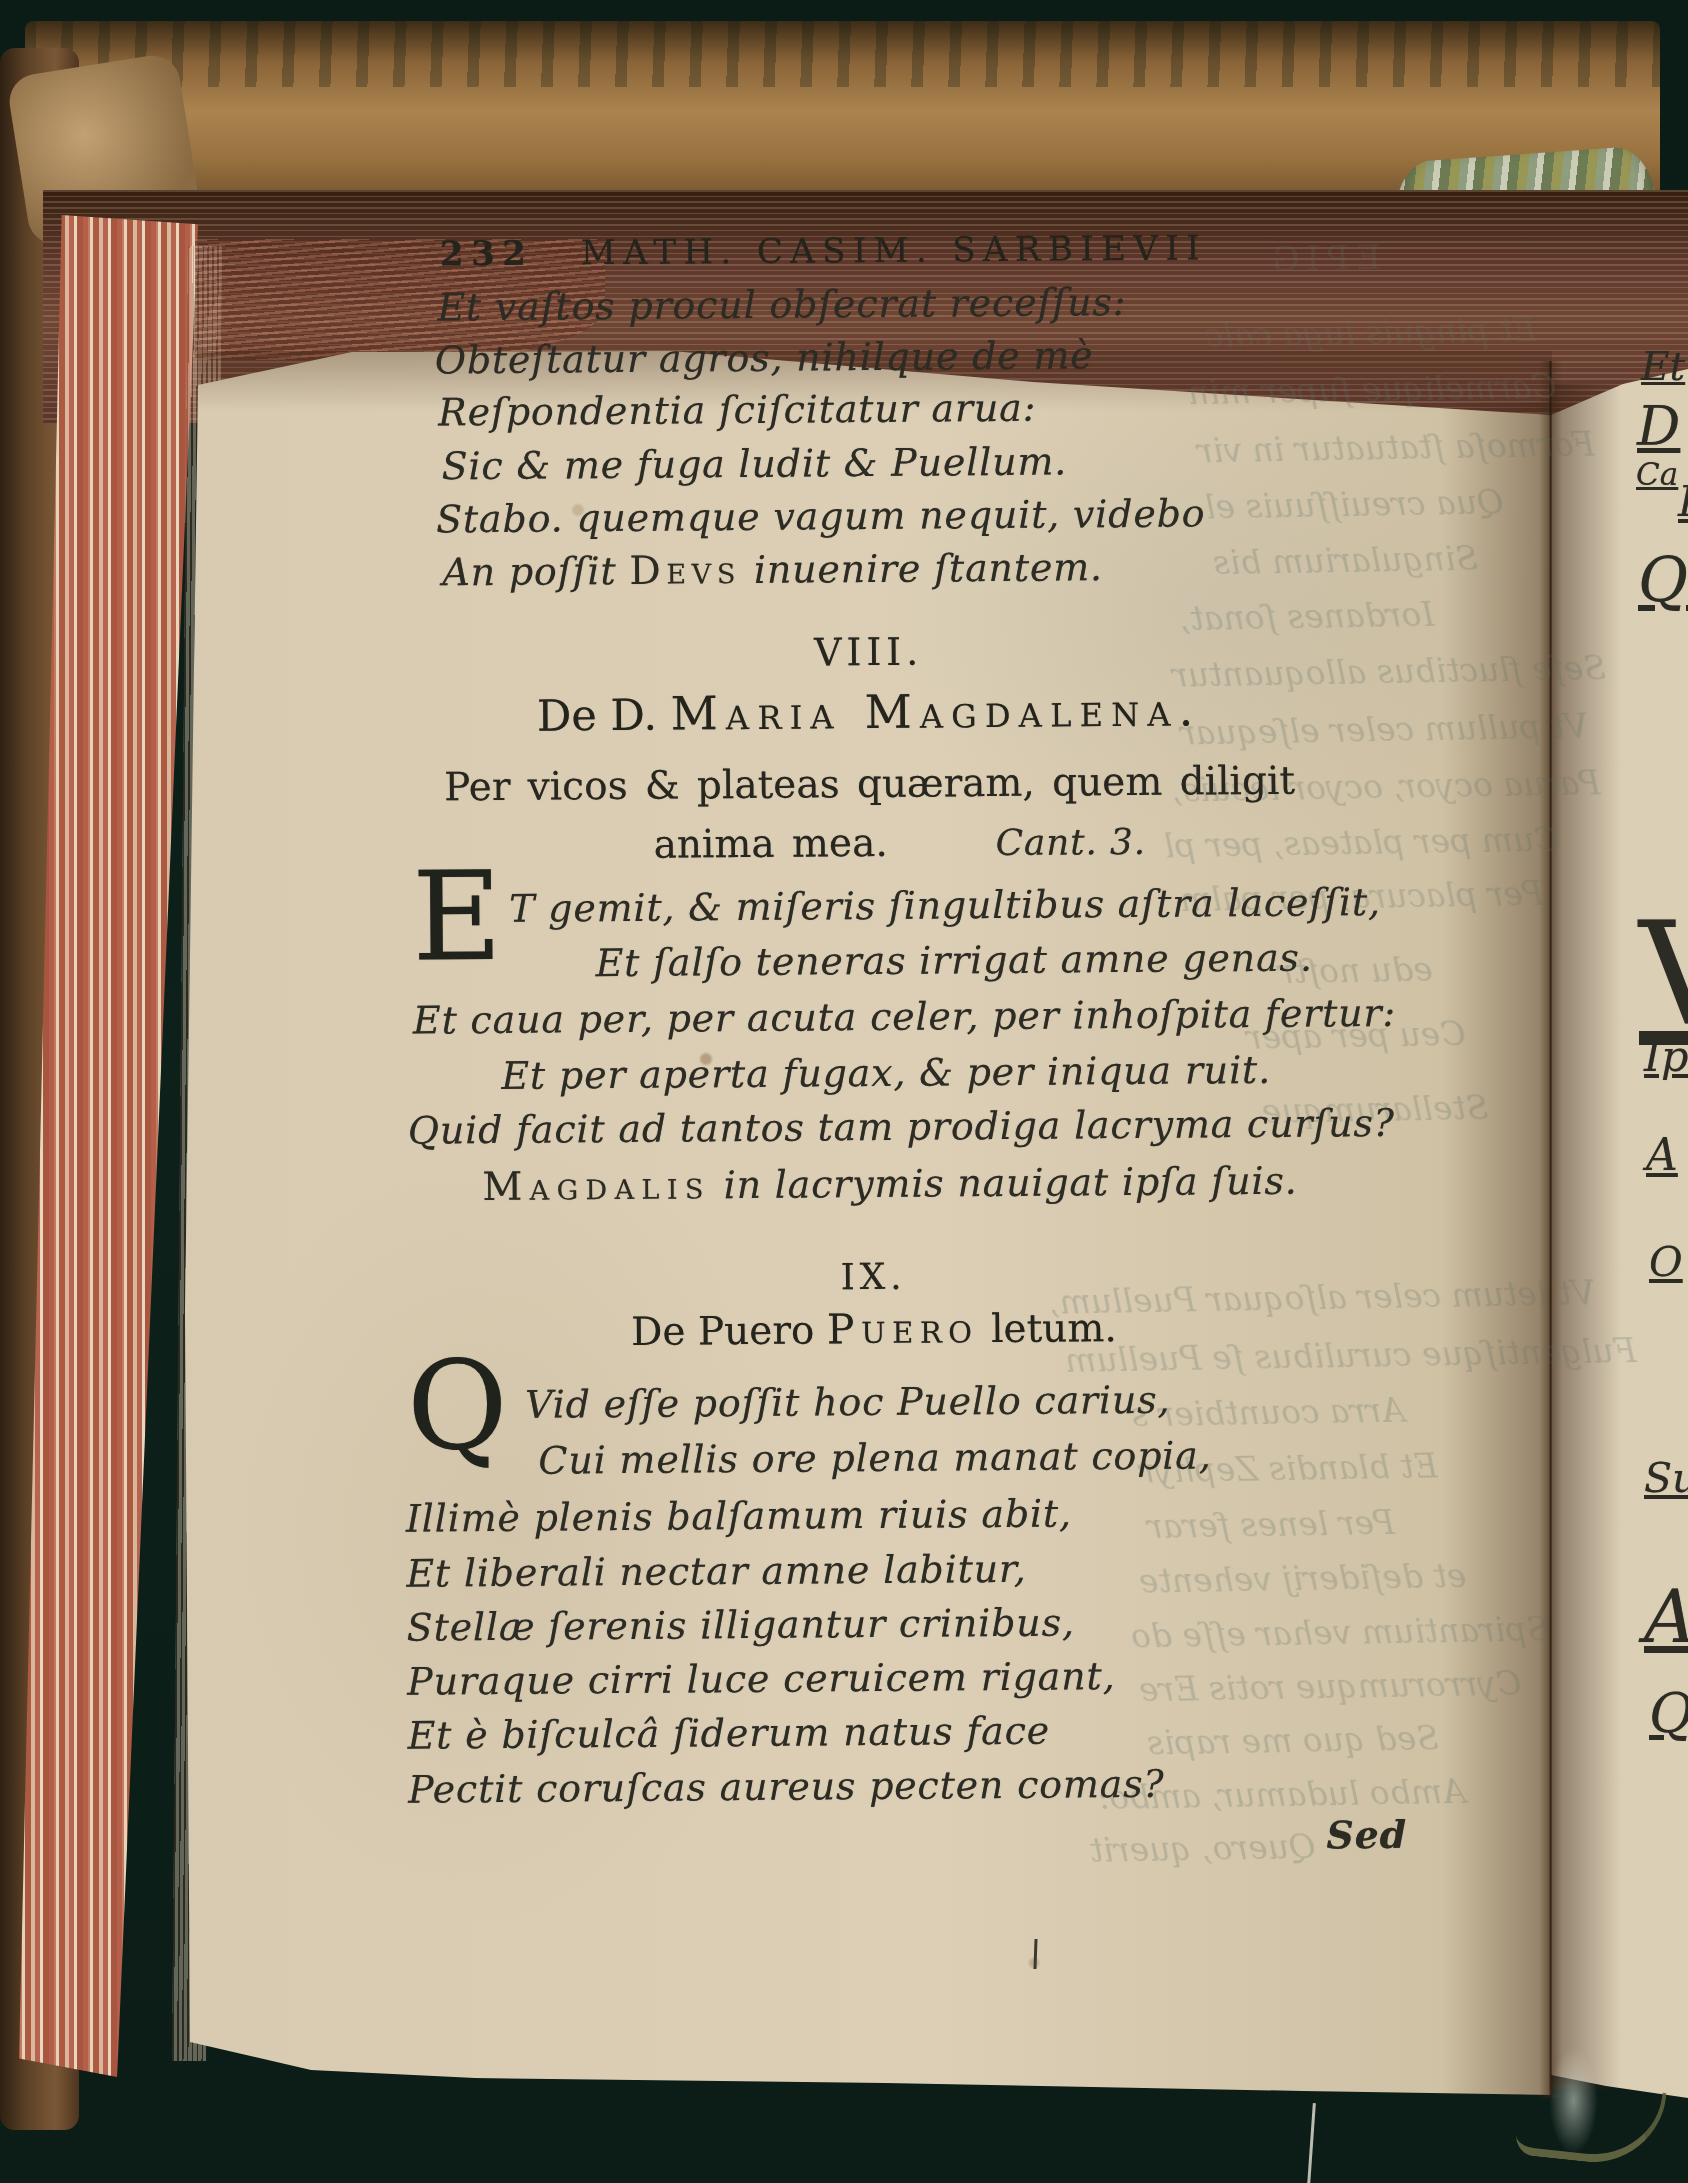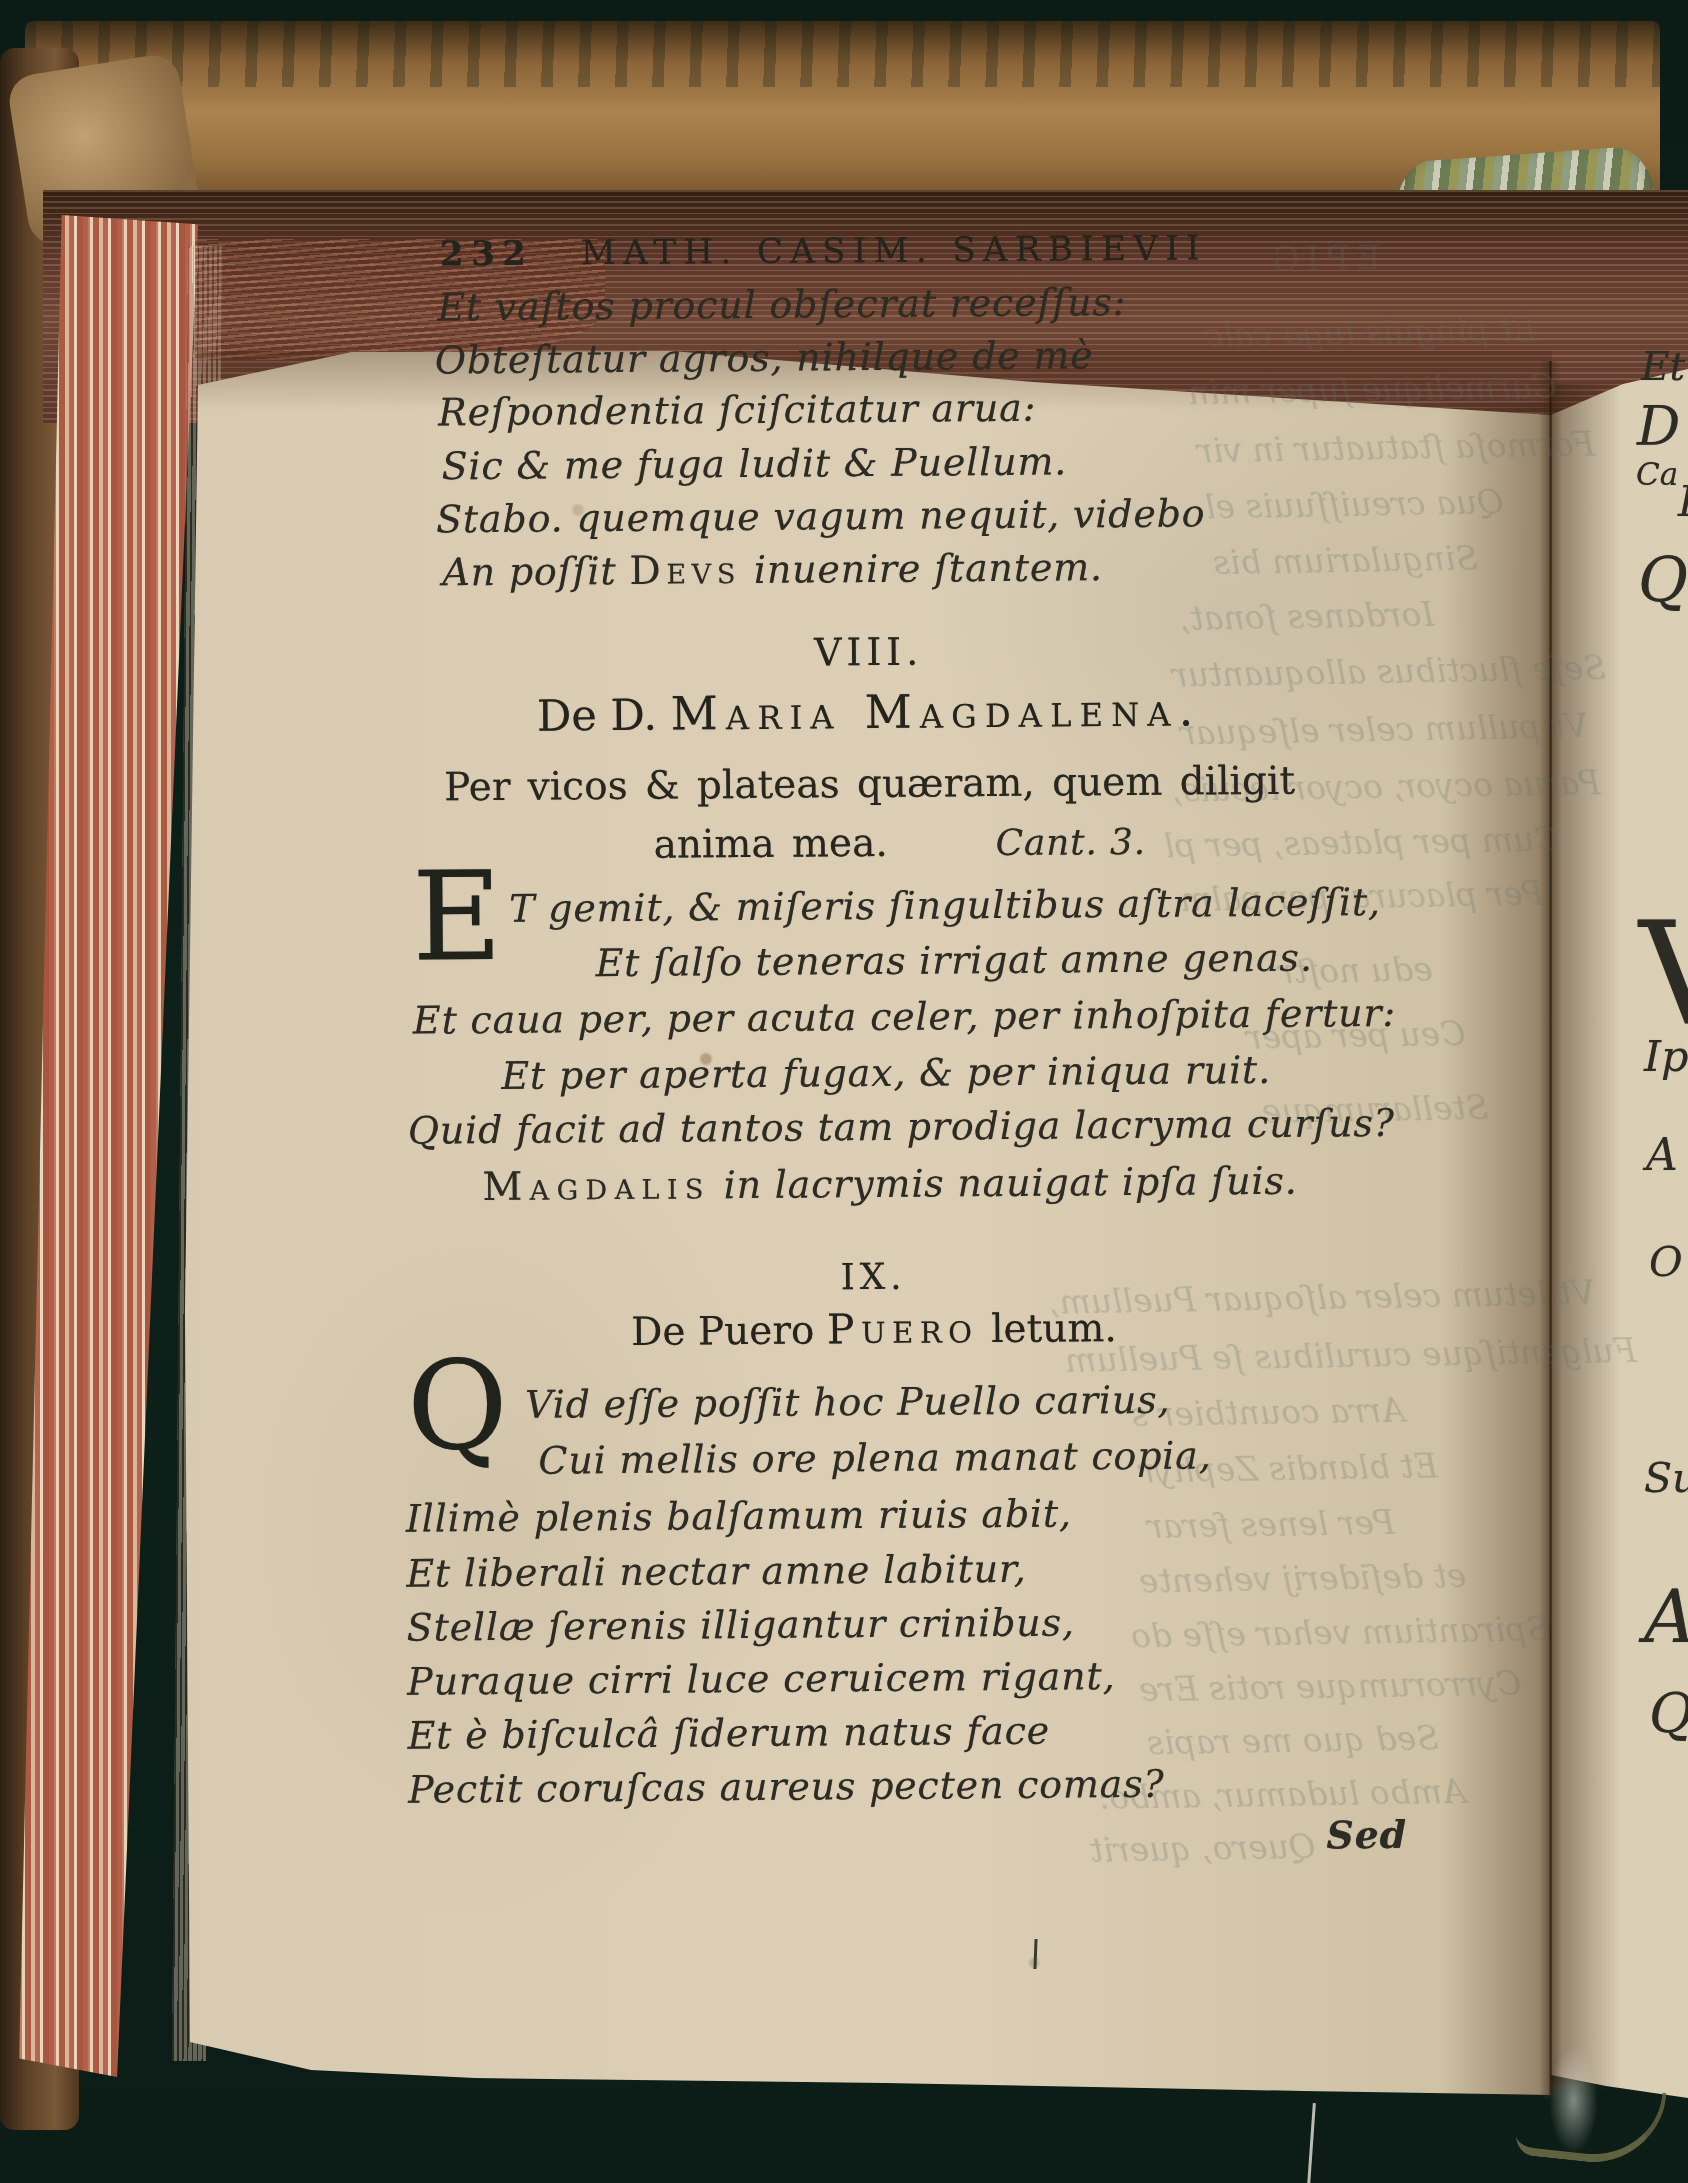--- a/index.html
+++ b/index.html
@@ -67,21 +67,21 @@
   .hdr{font-size:34px;letter-spacing:7.4px;color:#24241d;}
   .num{font-size:38px;letter-spacing:4.9px;color:#26261f;}
   .ttl{font-size:43px;color:#24241d;}
   .sc{font-variant:small-caps;letter-spacing:8.2px;font-style:normal;}
   .scn{font-variant:small-caps;letter-spacing:5.7px;font-style:normal;font-size:39px;}
   .epi{font-size:39px;color:#27261f;word-spacing:4.9px;}
   .drop{font-size:123px;line-height:.85;color:#20221c;font-style:normal;}
   .cw{font-size:38px;font-weight:700;}
   .ghost{position:absolute;white-space:nowrap;font-style:italic;color:#5f6f66;opacity:.26;
          transform:scaleX(-1) rotate(1deg);filter:blur(0.6px);}
-  .frag{position:absolute;white-space:nowrap;font-style:italic;color:#2c2c25;text-shadow:0 0 0.8px rgba(45,42,32,.5);}
+  .frag{position:absolute;white-space:nowrap;font-style:italic;color:#2c2c25;text-shadow:0 0 0.8px rgba(45,42,32,.5);text-decoration:underline;}
 </style>
 </head>
 <body>
 
 <div id="scene">
 
   <div class="abs" id="top-leather"></div>
   <div class="abs" id="top-leather-speckle"></div>
   <div class="abs" id="cover-left"></div>
   <div class="abs" id="cover-corner"></div>

